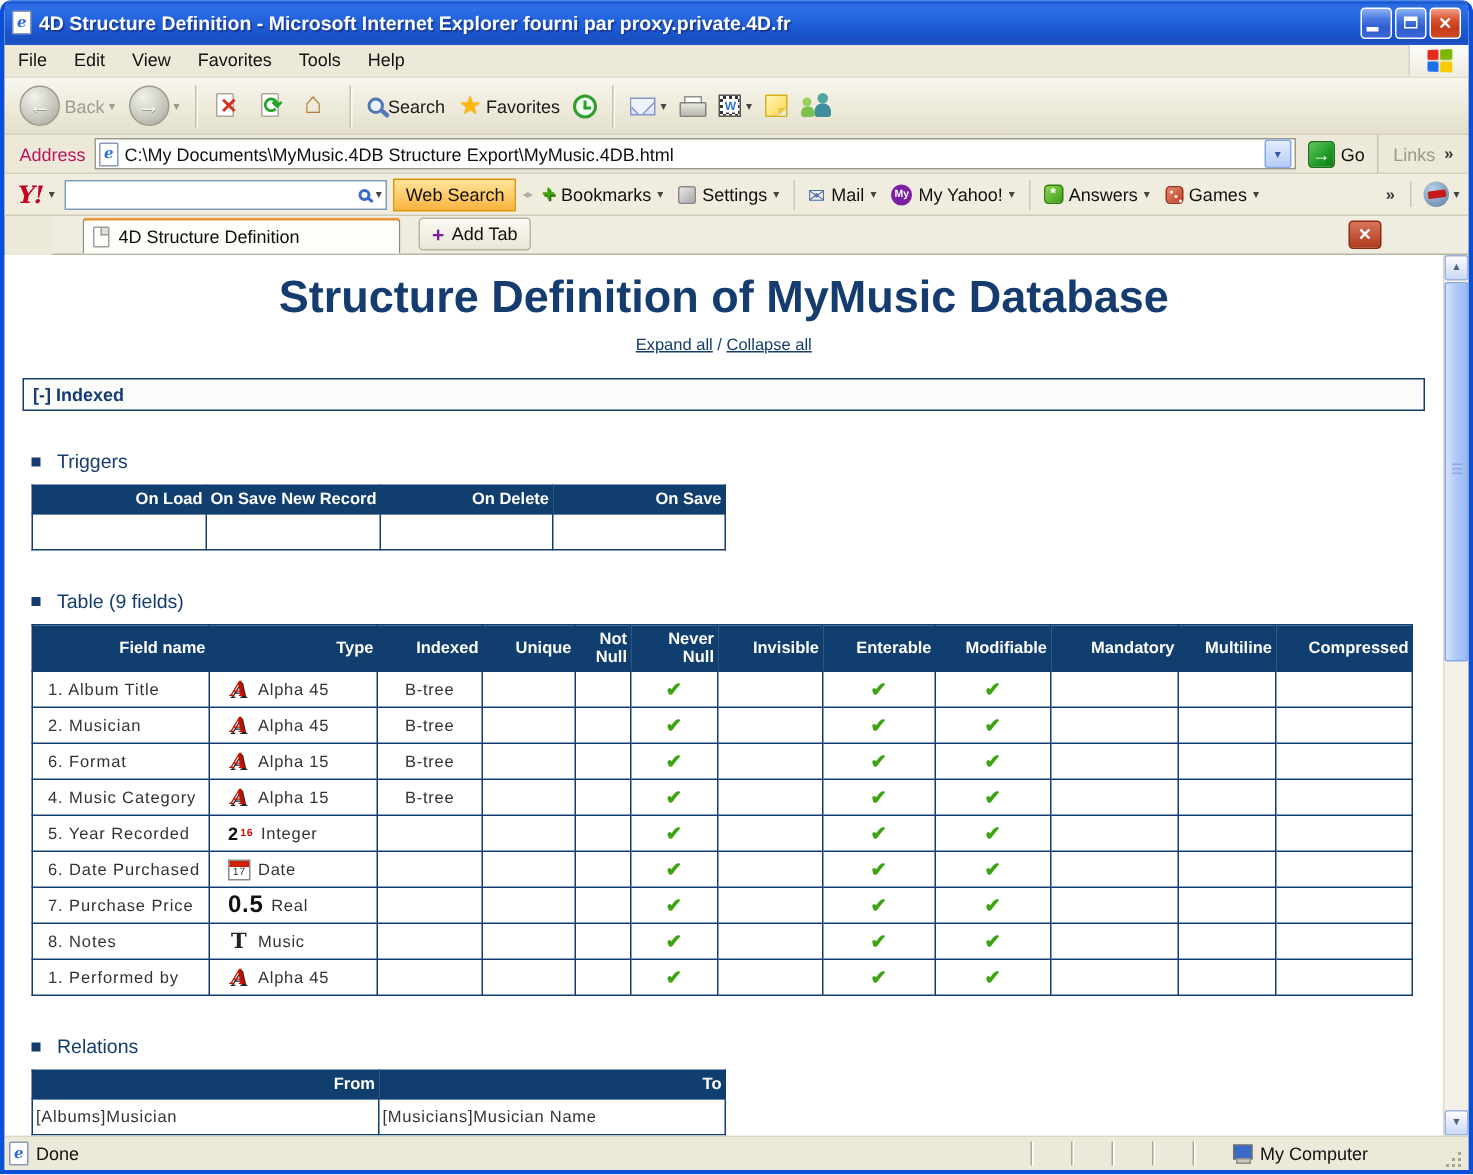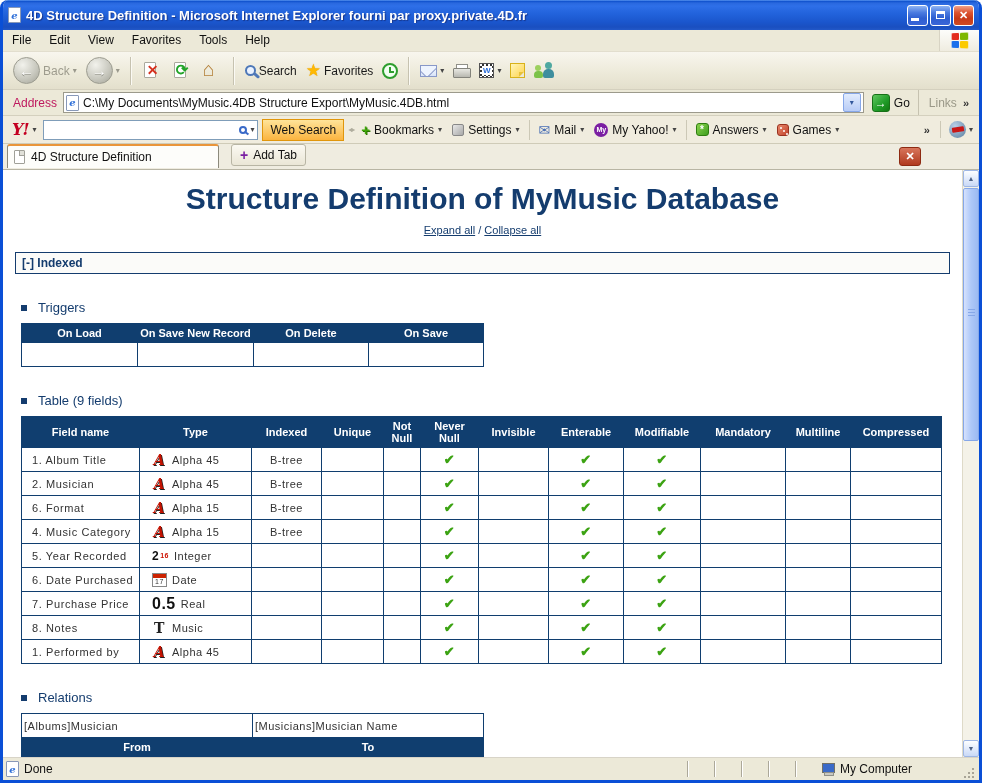--- a/index.html
+++ b/index.html
@@ -113,22 +113,22 @@
     color: #fff; font-size: 10px; font-weight: bold; display: flex; align-items: center; justify-content: center; }
   .dice-ico { width: 12px; height: 12px; border-radius: 3px; background: linear-gradient(135deg,#E8876A,#C1442E); border: 1px solid #9A3220; position: relative; }
   .dice-ico::before { content:""; position:absolute; left:5px; top:5px; width:2px; height:2px; background:#fff; border-radius:50%;
     box-shadow: -3px -3px 0 #fff, 3px 3px 0 #fff; }
   .y-sep { width: 1px; height: 20px; background: #CCC8B6; margin: 0 2px; }
   .y-chev { margin-left: auto; font-size: 11px; font-weight: bold; color: #333; }
   .pdf-panel { border-left: 1px solid #CCC8B6; padding-left: 8px; margin-left: 6px; display: flex; align-items: center; gap: 3px; cursor: pointer; }
   .pdf-ico { width: 17px; height: 17px; border-radius: 50%; background: radial-gradient(circle at 35% 30%, #B8D0E8, #5B7E9E); position: relative; }
   .pdf-ico::after { content:""; position: absolute; left: 3px; top: 6px; width: 12px; height: 5px; background: #C81818; border-radius: 1px; transform: rotate(-8deg); }
   
-  .tabbar { height: 26px; flex: 0 0 26px; display: flex; align-items: flex-start; background: #EFECE0;
-    border-bottom: 1px solid #B8B5A4; padding: 0 0 0 4px; position: relative; }
+  .tabbar { height: 26px; flex: 0 0 26px; display: flex; align-items: center; background: #EFECE0;
+    border-bottom: 1px solid #B8B5A4; padding: 0 0 0 20px; position: relative; margin-left: 32px; }
   .tab-active { width: 212px; height: 24px; background: #FDFDFA; border: 1px solid #8C8A7C; border-bottom: none;
     border-top: 2px solid #E9953A; border-radius: 3px 3px 0 0; display: flex; align-items: center; gap: 6px; padding: 0 6px; cursor: pointer; }
   .page-ico { width: 11px; height: 14px; background: #fff; border: 1px solid #A0A098; border-radius: 1px; position: relative; }
   .page-ico::after { content:""; position:absolute; right:0; top:0; width:4px; height:4px; background:#E0E0D8; border-left:1px solid #A0A098; border-bottom:1px solid #A0A098; }
   .tab-label { font-size: 12px; color: #111; white-space: nowrap; overflow: hidden; }
   .addtab-btn { margin-left: 12px; height: 22px; padding: 0 8px; display: flex; align-items: center; gap: 5px;
     background: linear-gradient(180deg,#FBF9F2,#EAE6D6); border: 1px solid #B8B5A4; border-radius: 3px; margin-bottom: 1px; cursor: pointer; }
   .addtab-plus { color: #7A1FA2; font-weight: bold; font-size: 14px; }
   .addtab-label { font-size: 12px; color: #111; }
   .tab-close { position: absolute; right: 58px; top: 3px; width: 22px; height: 19px; border-radius: 3px;
@@ -145,21 +145,21 @@
   .sb-track { flex: 1; }
   
   .h1 { text-align: center; font-size: 30px; font-weight: bold; color: #143C6E; margin-top: 6px; }
   .links-line { text-align: center; font-size: 11px; color: #143C6E; margin-top: 8px; }
   .links-line a { color: #143C6E; text-decoration: underline; cursor: pointer; }
   .albums-box { margin: 16px 12px 0 12px; border: 1px solid #143C6E; background: #FBFBF9; padding: 3px 6px;
     font-size: 12px; font-weight: bold; color: #143C6E; cursor: pointer; }
   .sec-head { margin: 26px 0 8px 18px; font-size: 13px; color: #143C6E; display: flex; align-items: center; }
   .sec-bullet { width: 6px; height: 6px; background: #143C6E; margin-right: 11px; flex: 0 0 auto; }
   table.grid { border-collapse: collapse; table-layout: fixed; margin-left: 18px; }
-  table.grid th { background: #103E6F; color: #fff; font-size: 11px; font-weight: bold; border: 1px solid #103E6F; padding: 3px 2px; }
+  table.grid th { background: #103E6F; color: #fff; font-size: 11px; font-weight: bold; border: 1px solid #103E6F; padding: 3px 2px; text-align: right; }
   table.grid td { border: 1px solid #103E6F; background: #fff; font-size: 11px; color: #333; height: 24px; padding: 1px 2px; }
   .t-triggers { width: 462px; }
   .t-triggers td { height: 22px; }
   .t-fields { width: 920px; }
   .t-fields td.fname { padding-left: 10px; letter-spacing: 0.6px; }
   .t-fields td.ftype { padding-left: 12px; }
   .type-inner { display: flex; align-items: center; gap: 5px; letter-spacing: 0.5px; }
   .t-fields td.c { text-align: center; letter-spacing: 0.5px; }
   .t-fields td.chk { color: #3CA313; font-size: 13px; font-weight: bold; }
   .t-rel { width: 462px; }
@@ -618,26 +618,26 @@
         <span class="sec-bullet"></span>
         <span>Relations</span>
       </div>
       <table class="grid t-rel">
         <colgroup>
             <col style="width:231px">
             <col style="width:231px">
           </colgroup>
         <tbody>
             <tr>
+          <th>From</th>
+          <th>To</th>
+        </tr>
+        <tr>
           <td>[Albums]Musician</td>
           <td>[Musicians]Musician Name</td>
-        </tr>
-        <tr>
-          <th>From</th>
-          <th>To</th>
         </tr>
       </tbody>
         </table>
 
     </div>
 
     <div class="scrollbar">
       <span class="sb-btn">▲</span>
       <span class="sb-thumb"></span>
       <span class="sb-track"></span>

